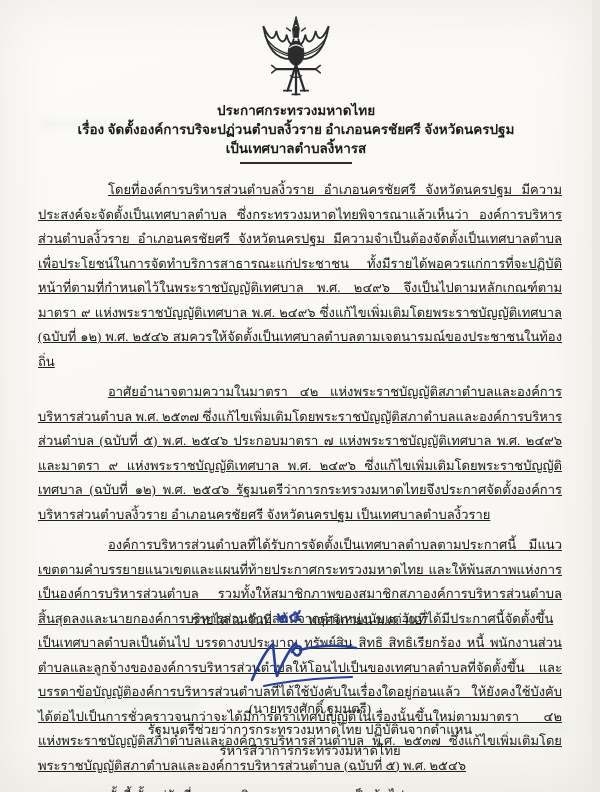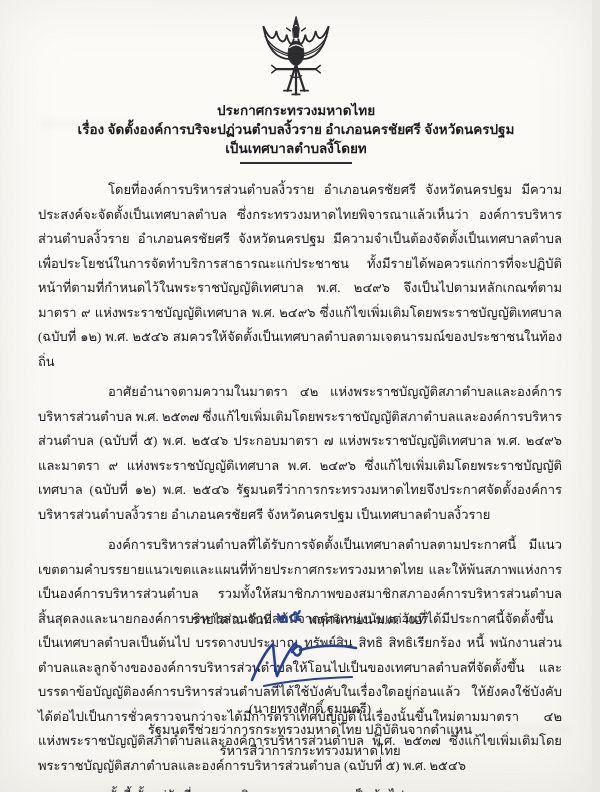--- a/index.html
+++ b/index.html
@@ -40,20 +40,21 @@
     position: absolute;
     top: 178px; left: 38px; right: 30px;
     font-size: 13px;
     line-height: 24.5px;
     text-align: justify;
     color: #202022;
   }
   .body-block p {
     text-indent: 70px;
     margin-bottom: 6px;
+    text-decoration: underline;
   }
   .effective-line {
     text-indent: 70px;
     margin-top: 2px;
   }
   .sign-block {
     position: absolute;
     top: 608px; left: 70px; width: 480px;
     text-align: center;
     font-size: 13px;
@@ -133,21 +134,21 @@
         <path d="M50,54 L41,82 M50,54 L50,86 M50,54 L59,82" stroke-width="2.4"></path>
         <path d="M37,82 L45,82 M55,82 L63,82 M46,86 L54,86" stroke-width="1.8"></path>
         <path d="M44,66 Q50,70 56,66" stroke-width="1.3"></path>
       </g>
     </svg>
   </div>
 
   <div class="title-block">
     <div>ประกาศกระทรวงมหาดไทย</div>
     <div>เรื่อง จัดตั้งองค์การบริจะปฏ่วนตำบลงิ้วราย อำเภอนครชัยศรี จังหวัดนครปฐม</div>
-    <div>เป็นเทศบาลตำบลงิ้โดยท</div>
+    <div>เป็นเทศบาลตำบลงิ้หารส</div>
     <div class="title-rule"></div>
   </div>
 
   <div class="body-block">
     <p>โดยที่องค์การบริหารส่วนตำบลงิ้วราย อำเภอนครชัยศรี จังหวัดนครปฐม มีความประสงค์จะจัดตั้งเป็นเทศบาลตำบล ซึ่งกระทรวงมหาดไทยพิจารณาแล้วเห็นว่า องค์การบริหารส่วนตำบลงิ้วราย อำเภอนครชัยศรี จังหวัดนครปฐม มีความจำเป็นต้องจัดตั้งเป็นเทศบาลตำบลเพื่อประโยชน์ในการจัดทำบริการสาธารณะแก่ประชาชน ทั้งมีรายได้พอควรแก่การที่จะปฏิบัติหน้าที่ตามที่กำหนดไว้ในพระราชบัญญัติเทศบาล พ.ศ. ๒๔๙๖ จึงเป็นไปตามหลักเกณฑ์ตามมาตรา ๙ แห่งพระราชบัญญัติเทศบาล พ.ศ. ๒๔๙๖ ซึ่งแก้ไขเพิ่มเติมโดยพระราชบัญญัติเทศบาล (ฉบับที่ ๑๒) พ.ศ. ๒๕๔๖ สมควรให้จัดตั้งเป็นเทศบาลตำบลตามเจตนารมณ์ของประชาชนในท้องถิ่น</p>
     <p>อาศัยอำนาจตามความในมาตรา ๔๒ แห่งพระราชบัญญัติสภาตำบลและองค์การบริหารส่วนตำบล พ.ศ. ๒๕๓๗ ซึ่งแก้ไขเพิ่มเติมโดยพระราชบัญญัติสภาตำบลและองค์การบริหารส่วนตำบล (ฉบับที่ ๕) พ.ศ. ๒๕๔๖ ประกอบมาตรา ๗ แห่งพระราชบัญญัติเทศบาล พ.ศ. ๒๔๙๖ และมาตรา ๙ แห่งพระราชบัญญัติเทศบาล พ.ศ. ๒๔๙๖ ซึ่งแก้ไขเพิ่มเติมโดยพระราชบัญญัติเทศบาล (ฉบับที่ ๑๒) พ.ศ. ๒๕๔๖ รัฐมนตรีว่าการกระทรวงมหาดไทยจึงประกาศจัดตั้งองค์การบริหารส่วนตำบลงิ้วราย อำเภอนครชัยศรี จังหวัดนครปฐม เป็นเทศบาลตำบลงิ้วราย</p>
     <p>องค์การบริหารส่วนตำบลที่ได้รับการจัดตั้งเป็นเทศบาลตำบลตามประกาศนี้ มีแนวเขตตามคำบรรยายแนวเขตและแผนที่ท้ายประกาศกระทรวงมหาดไทย และให้พ้นสภาพแห่งการเป็นองค์การบริหารส่วนตำบล รวมทั้งให้สมาชิกภาพของสมาชิกสภาองค์การบริหารส่วนตำบลสิ้นสุดลงและนายกองค์การบริหารส่วนตำบลพ้นจากตำแหน่งนับแต่วันที่ได้มีประกาศนี้จัดตั้งขึ้นเป็นเทศบาลตำบลเป็นต้นไป บรรดางบประมาณ ทรัพย์สิน สิทธิ สิทธิเรียกร้อง หนี้ พนักงานส่วนตำบลและลูกจ้างขององค์การบริหารส่วนตำบลให้โอนไปเป็นของเทศบาลตำบลที่จัดตั้งขึ้น และบรรดาข้อบัญญัติองค์การบริหารส่วนตำบลที่ได้ใช้บังคับในเรื่องใดอยู่ก่อนแล้ว ให้ยังคงใช้บังคับได้ต่อไปเป็นการชั่วคราวจนกว่าจะได้มีการตราเทศบัญญัติในเรื่องนั้นขึ้นใหม่ตามมาตรา ๔๒ แห่งพระราชบัญญัติสภาตำบลและองค์การบริหารส่วนตำบล พ.ศ. ๒๕๓๗ ซึ่งแก้ไขเพิ่มเติมโดยพระราชบัญญัติสภาตำบลและองค์การบริหารส่วนตำบล (ฉบับที่ ๕) พ.ศ. ๒๕๔๖</p>
     <div class="effective-line">ทั้งนี้ ตั้งแต่วันที่ ๒๘ พฤศจิกายน พ.ศ. ๒๕๖๘ เป็นต้นไป</div>
   </div>
 

